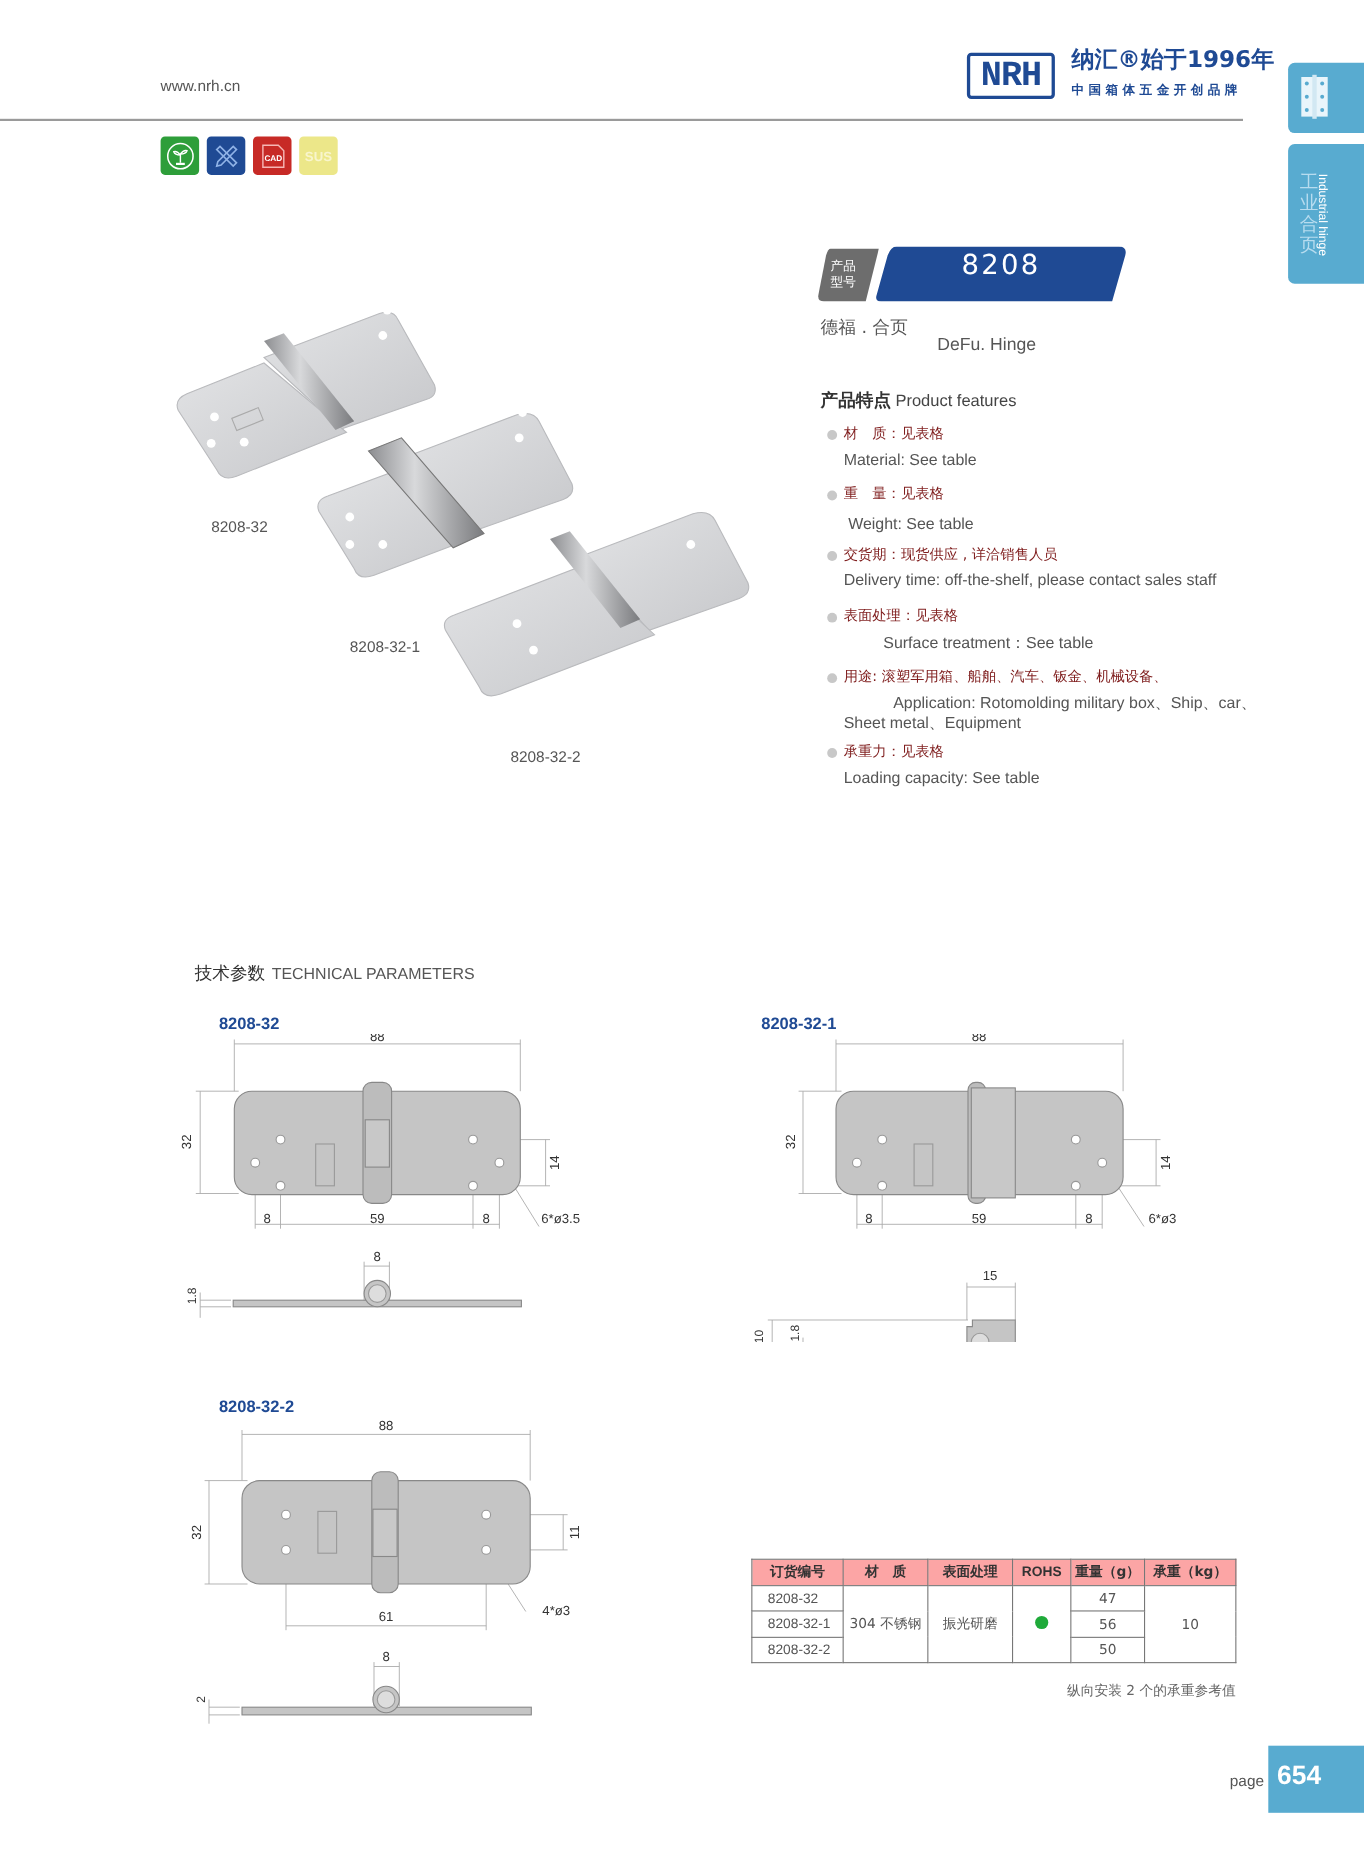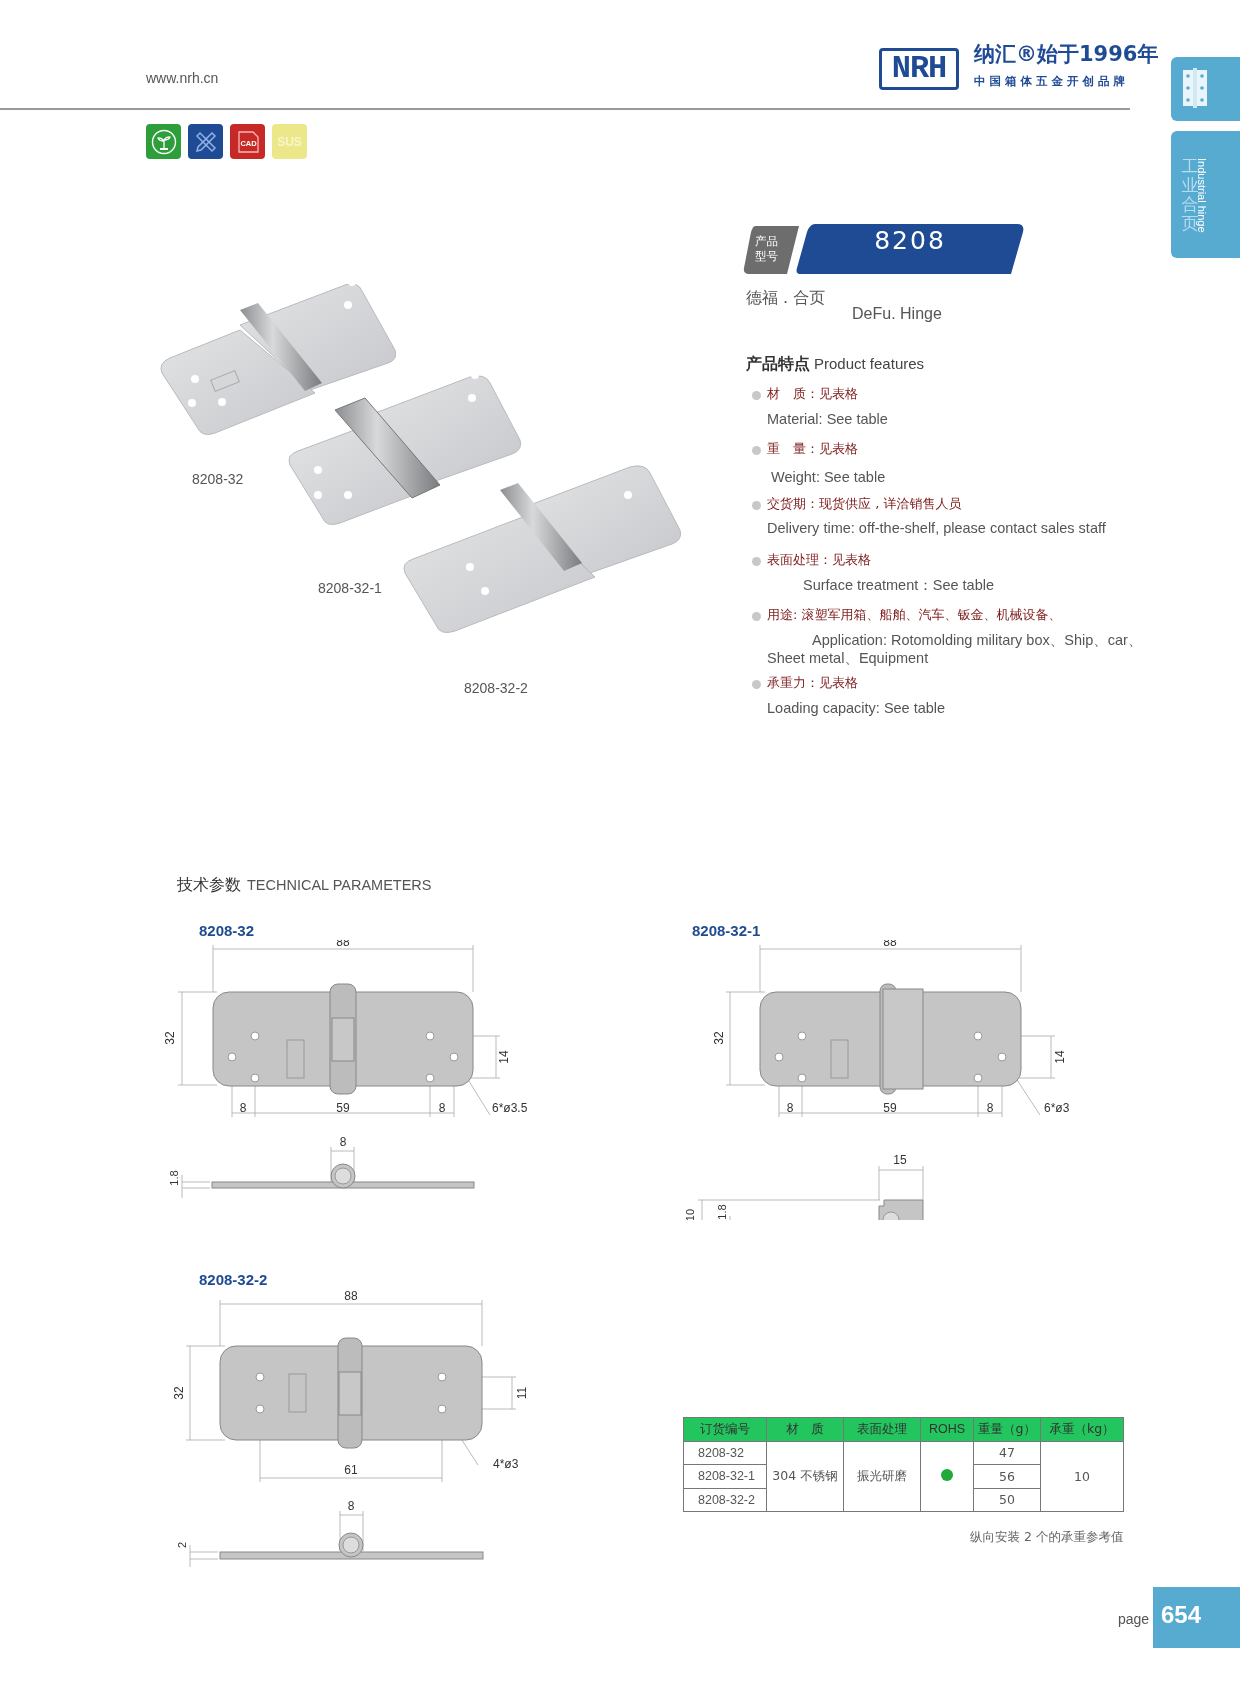--- a/index.html
+++ b/index.html
@@ -43,21 +43,21 @@
   .photo-caption { font-size: 14px; color: #555; font-family: "Liberation Sans", sans-serif; }
 
   
   .tech-title { left: 177px; top: 875px; font-size: 16px; color: #333; white-space: nowrap; }
   .tech-title span { font-family: "Liberation Sans", sans-serif; font-size: 14.5px; color: #555; margin-left: 6px; }
   .drawing-label { font-size: 15px; font-weight: bold; color: #1f4a94; font-family: "Liberation Sans", sans-serif; }
 
   
   table.spec { position: absolute; left: 683px; top: 1417px; border-collapse: collapse; font-size: 12.5px; color: #555; }
   table.spec th, table.spec td { border: 1.5px solid #777; text-align: center; height: 23.5px; padding: 0; }
-  table.spec th { background: #22c55e; color: #333; font-weight: normal; }
+  table.spec th { background: #fca5a5; color: #333; font-weight: bold; }
   table.spec td.left { text-align: left; padding-left: 14px; font-family: "Liberation Sans", sans-serif; }
   .rohs-dot { display: inline-block; width: 12px; height: 12px; border-radius: 50%; background: #1faa3a; }
   .table-note { left: 970px; top: 1529px; font-size: 12.5px; color: #666; white-space: nowrap; }
 
   
   .page-word { left: 1118px; top: 1611px; font-size: 14px; color: #555; font-family: "Liberation Sans", sans-serif; }
   .page-box { left: 1153px; top: 1587px; width: 87px; height: 61px; background: #58abd0; }
   .page-num { left: 1161px; top: 1601px; font-size: 24px; font-weight: bold; color: #fff; font-family: "Liberation Sans", sans-serif; }
 
   svg text { font-family: "Liberation Sans", sans-serif; }

